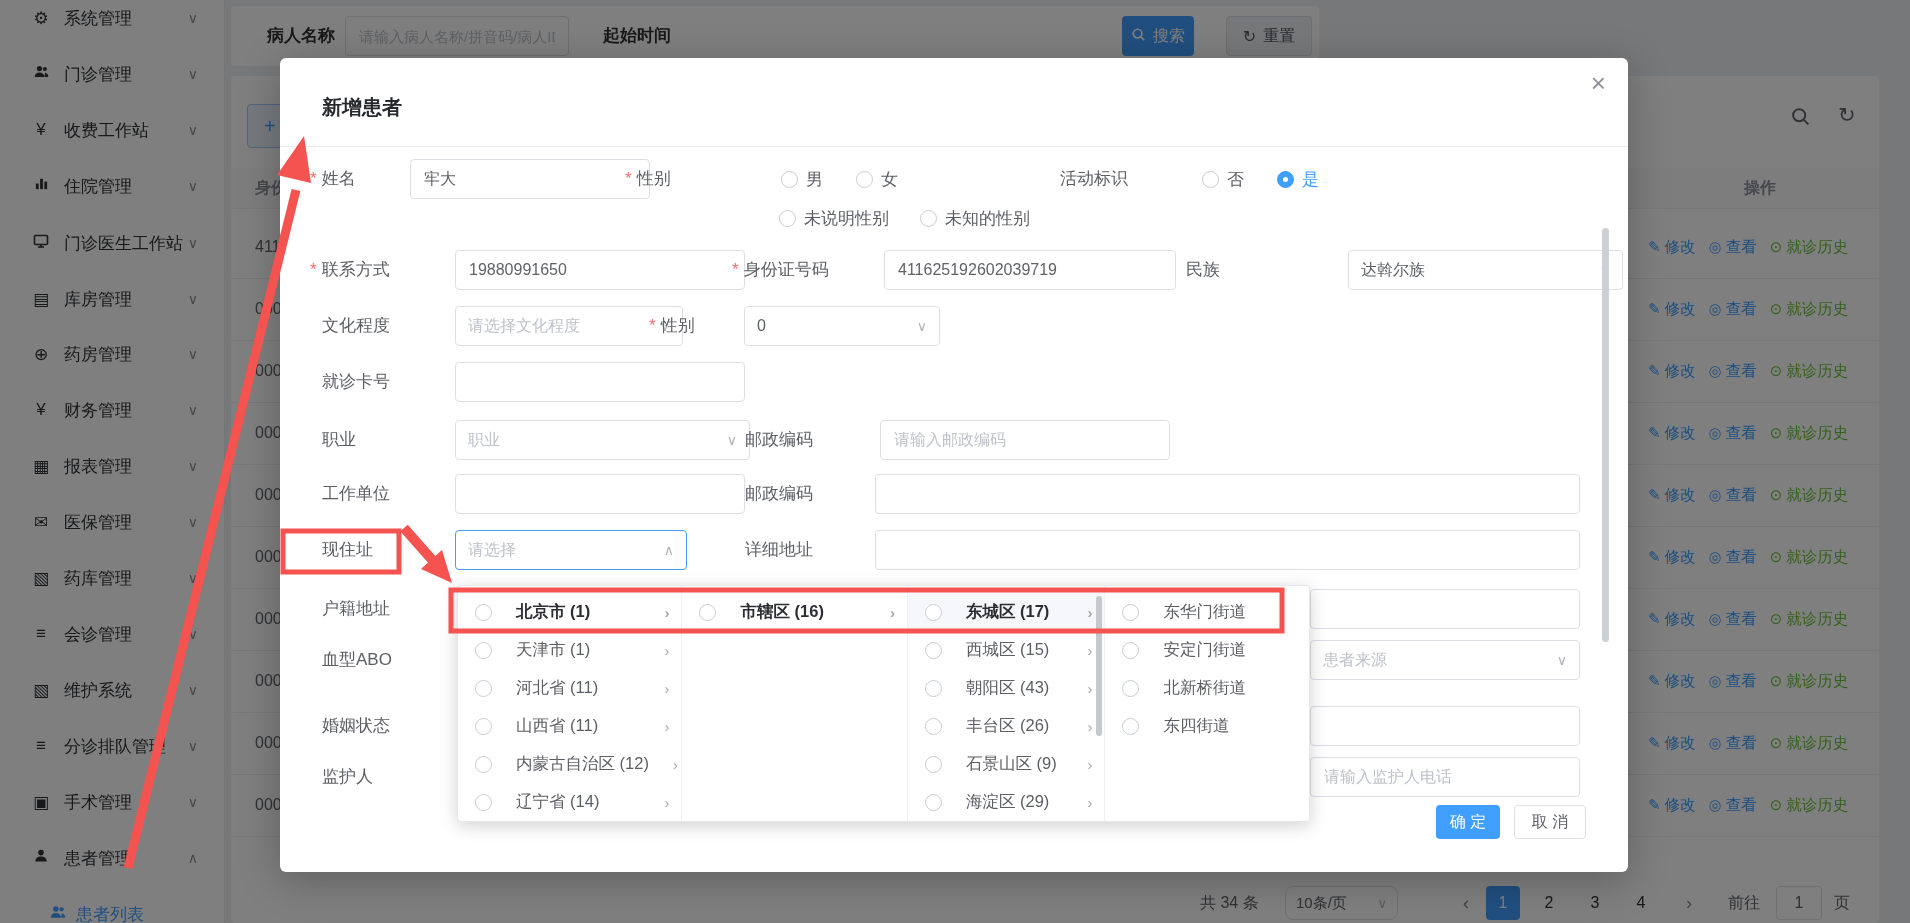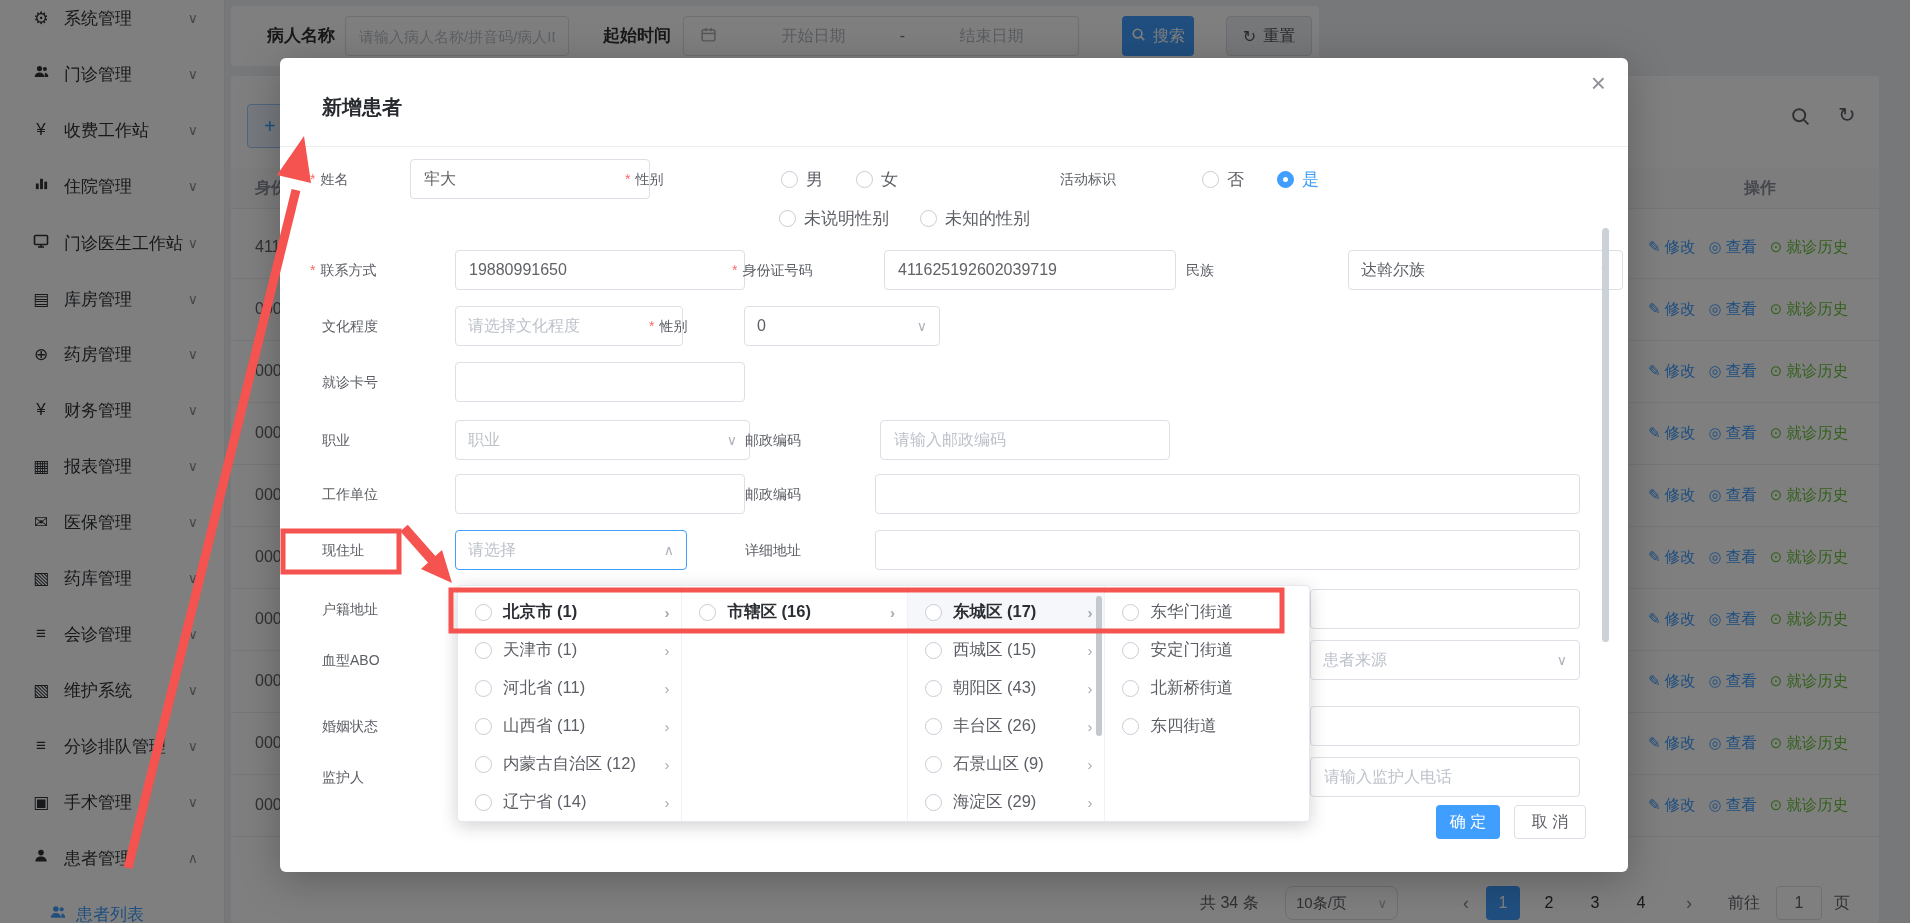--- a/index.html
+++ b/index.html
@@ -38,41 +38,41 @@
   .pgn{position:absolute;top:886px;width:34px;height:34px;line-height:34px;text-align:center;font-size:16px;color:#2f3237;border-radius:4px;cursor:pointer}
   .pgn.on{background:#409eff;color:#fff}
   .pgn.arr{color:#80838a;font-size:18px}
   .goto{position:absolute;top:886px;width:46px;height:34px;border:1px solid #dcdfe6;border-radius:4px;text-align:center;line-height:32px;font-size:16px;color:#5f6368;box-sizing:border-box;background:#fff}
   
   .overlay{position:absolute;left:0;top:0;width:1910px;height:923px;background:rgba(0,0,0,0.5);z-index:50}
   .modal{position:absolute;left:280px;top:58px;width:1348px;height:814px;background:#fff;border-radius:6px;box-shadow:0 8px 40px rgba(0,0,0,.25);z-index:60}
   .m-title{position:absolute;left:42px;top:36px;font-size:20px;font-weight:700;color:#26292e}
   .m-close{position:absolute;right:22px;top:10px;font-size:26px;color:#909399;cursor:pointer}
   .m-div{position:absolute;left:0;top:88px;width:1348px;height:1px;background:#ebedf0}
-  .lb{position:absolute;height:40px;line-height:40px;font-size:14px;color:#5b5e64;white-space:nowrap}
+  .lb{position:absolute;height:40px;line-height:40px;font-size:17px;color:#5b5e64;white-space:nowrap}
   .st{color:#f56c6c;margin-right:5px}
   .fld{position:absolute;height:40px;box-sizing:border-box}
   .sel{display:flex;align-items:center;justify-content:space-between;height:40px;border:1px solid #dcdfe6;border-radius:4px;background:#fff;box-sizing:border-box;padding:0 12px;font-size:16px;color:#5b5e64;cursor:pointer}
   .sel .ph{color:#bdc2cb}
   .sel .car{color:#aeb3bc;font-size:14px;flex:none;margin-left:6px}
   .sel.open{border-color:#409eff}
   .rgl{position:absolute;display:flex;align-items:center;height:40px;gap:8px;cursor:pointer;font-size:17px;color:#5b5e64}
   .rd{width:17px;height:17px;border:1px solid #c8cdd5;border-radius:50%;background:#fff;box-sizing:border-box;position:relative;flex:none}
   .rd.on{border-color:#409eff;background:#409eff}
   .rd.on::after{content:"";position:absolute;left:5px;top:5px;width:5px;height:5px;border-radius:50%;background:#fff}
   .rgl.sel-on{color:#409eff}
   .mscroll{position:absolute;left:1322px;top:170px;width:7px;height:414px;border-radius:4px;background:#ccd0d7}
   .mbtn{position:absolute;height:34px;border-radius:4px;font-size:16px;display:flex;align-items:center;justify-content:center;cursor:pointer;box-sizing:border-box}
   .mbtn.ok{left:1156px;top:747px;width:64px;background:#409eff;color:#fff}
   .mbtn.cc{left:1234px;top:747px;width:72px;background:#fff;border:1px solid #dcdfe6;color:#5b5e64}
   
   .cascader{position:absolute;left:457px;top:585px;width:853px;height:237px;background:#fff;border:1px solid #e4e7ed;border-radius:4px;box-shadow:0 4px 18px rgba(0,0,0,.18);z-index:70;display:flex;box-sizing:border-box}
   .ccol{box-sizing:border-box;border-right:1px solid #f0f1f4;padding-top:7px;position:relative;overflow:hidden}
   .ccol:last-child{border-right:none}
-  .ci{height:38px;display:flex;align-items:center;gap:11px;padding:0 12px 0 17px;font-size:16.5px;color:#5b5e64;cursor:pointer;white-space:nowrap}
+  .ci{height:38px;display:flex;align-items:center;gap:24px;padding:0 12px 0 17px;font-size:16.5px;color:#5b5e64;cursor:pointer;white-space:nowrap}
   .ci .cv2{margin-left:auto;color:#a4a8b0;font-size:15px}
   .ci.bold{font-weight:700;color:#2b2e33}
   .ci.hov{background:#f5f7fa}
   .cscroll{position:absolute;right:2px;top:10px;width:6px;height:140px;border-radius:3px;background:#c4c8cf}
   
   .anno{position:absolute;left:0;top:0;z-index:90;pointer-events:none}
 </style>
 </head>
 <body>
 
@@ -181,31 +181,20 @@
           <path d="M11 13h3.8c0-2.5-1.4-4-3.3-4.3z"></path>
         </svg></span>
       <span>患者列表</span>
     </div>
 </div>
 
 <div class="filter-card">
   <div class="flb" style="left:36px">病人名称</div>
   <input class="ip" style="position: absolute; left: 114px; top: 10px; width: 224px; font-size: 15px;" placeholder="请输入病人名称/拼音码/病人ID">
   <div class="flb" style="left:372px">起始时间</div>
-  <div class="daterange" style="left:452px;top:10px;width:396px">
-    <span style="margin:0 10px 0 16px;color:#a9adb5"><svg width="17" height="17" viewBox="0 0 16 16" fill="none" stroke="currentColor" stroke-width="1.4">
-          <rect x="2" y="3.5" width="12" height="10.5" rx="1.5"></rect>
-          <line x1="2" y1="7" x2="14" y2="7"></line>
-          <line x1="5.5" y1="1.8" x2="5.5" y2="5"></line>
-          <line x1="10.5" y1="1.8" x2="10.5" y2="5"></line>
-        </svg></span>
-    <span style="flex:1;text-align:center">开始日期</span>
-    <span style="color:#6b6e75">-</span>
-    <span style="flex:1;text-align:center">结束日期</span>
-  </div>
   <div class="btn blue abs" style="left:891px;top:10px;width:72px">
     <span><svg width="15" height="15" viewBox="0 0 16 16" fill="none" stroke="currentColor" stroke-width="1.8">
           <circle cx="7" cy="7" r="4.6"></circle>
           <line x1="10.6" y1="10.6" x2="14" y2="14"></line>
         </svg></span>
     <span>搜索</span>
   </div>
   <div class="btn plain abs" style="left:995px;top:10px;width:86px">
     <span>↻</span>
     <span>重置</span>

